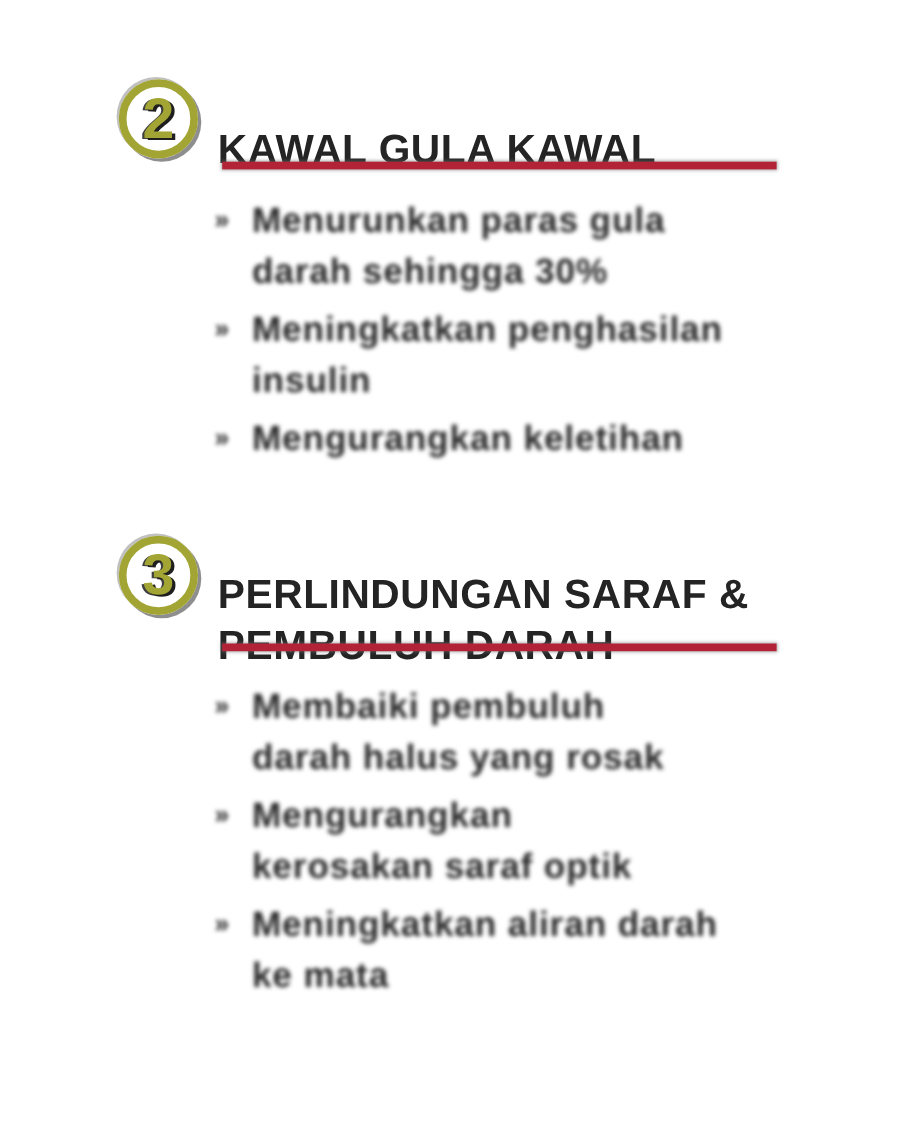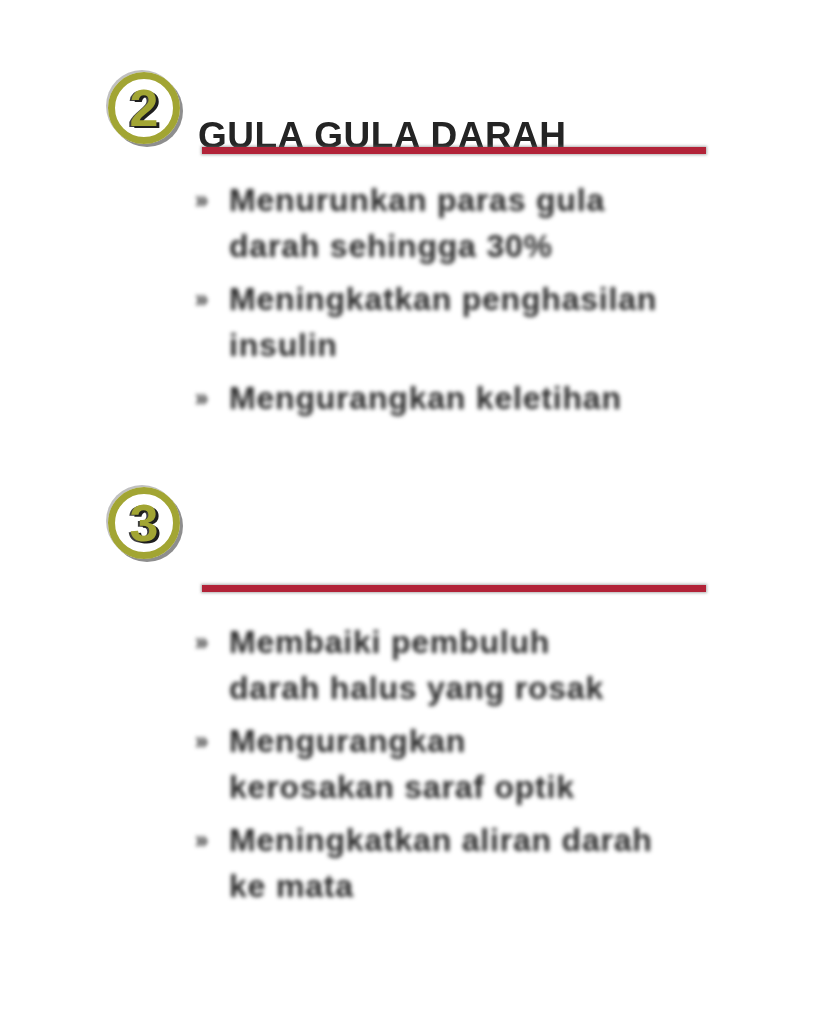--- a/index.html
+++ b/index.html
@@ -78,21 +78,21 @@
 </head>
 <body>
 
 <main class="page">
 
   <div class="badge" id="badge2">
     <span class="num">2</span>
   </div>
 
   <h2 class="title" id="title2">
-    <span class="tl">GULA GULA DARAH</span>
+    <span class="tl">KAWAL GULA KAWAL</span>
   </h2>
 
   <div class="divider" id="div1"></div>
 
   <ul class="bullets" id="list2">
     <li>
       <span class="marker">»</span>
       <span class="btext">
         <span class="bl">Menurunkan paras gula</span>
         <span class="bl">darah sehingga 30%</span>
@@ -110,20 +110,24 @@
       <span class="btext">
         <span class="bl">Mengurangkan keletihan</span>
       </span>
     </li>
   </ul>
 
   <div class="badge" id="badge3">
     <span class="num">3</span>
   </div>
 
+  <h2 class="title" id="title3">
+    <span class="tl">PERLINDUNGAN SARAF &amp;</span>
+    <span class="tl">PEMBULUH DARAH</span>
+  </h2>
 
   <div class="divider" id="div2"></div>
 
   <ul class="bullets" id="list3">
     <li>
       <span class="marker">»</span>
       <span class="btext">
         <span class="bl">Membaiki pembuluh</span>
         <span class="bl">darah halus yang rosak</span>
       </span>

